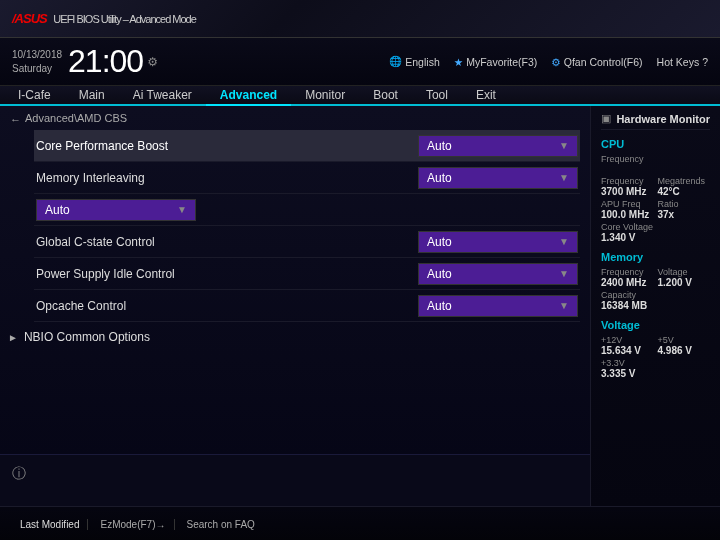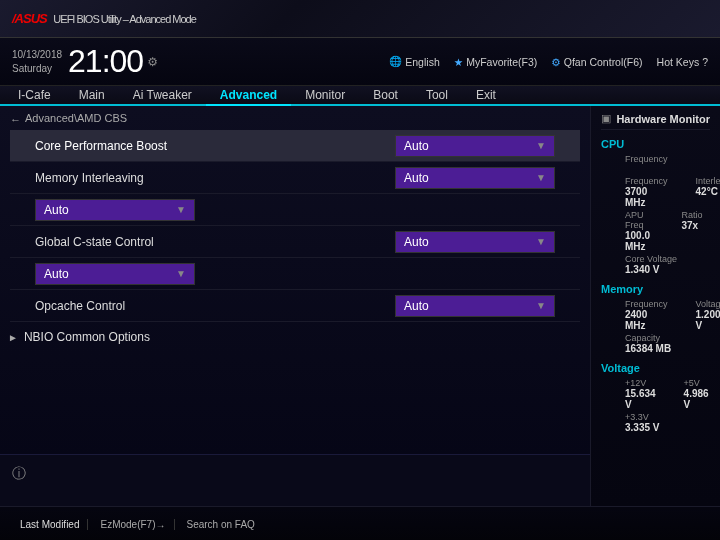--- a/index.html
+++ b/index.html
@@ -96,23 +96,24 @@
       gap: 4px;
     }
     .breadcrumb-arrow { color: #aaa; font-size: 11px; }
     .breadcrumb-text { color: #aaa; font-size: 11px; }
 
     
     .settings-list { padding: 0 10px; }
     .setting-row {
       display: flex;
       align-items: center;
-      padding: 0 25px;
+      padding: 0 2px;
       height: 32px;
       border-bottom: 1px solid #1a1a2a;
+      margin-left: 24px;
     }
     .setting-row.highlighted {
       background: #2a2a3a;
     }
     .setting-label {
       flex: 1;
       color: #ddd;
       font-size: 12px;
     }
     .setting-row.highlighted .setting-label { color: #fff; }
@@ -170,21 +171,21 @@
       align-items: center;
       gap: 5px;
       margin-bottom: 8px;
       padding-bottom: 4px;
       border-bottom: 1px solid #1a1a2a;
     }
     .hw-title-icon { color: #888; font-size: 11px; }
     .hw-title-text { color: #ddd; font-size: 11px; font-weight: 600; }
     .hw-section-title { color: #00bcd4; font-size: 11px; font-weight: 600; margin: 8px 0 4px 0; }
     .hw-row { display: flex; gap: 4px; margin-bottom: 2px; }
-    .hw-col { flex: 1; margin-left: 24px; }
+    .hw-col { flex: 1; }
     .hw-col-label { color: #888; font-size: 9px; }
     .hw-col-value { color: #ddd; font-size: 10px; font-weight: 600; }
 
     
     .footer-bar {
       height: 36px;
       background: linear-gradient(180deg, #050510 0%, #030308 100%);
       border-top: 1px solid #1a1a2a;
       display: flex;
       align-items: center;
@@ -279,20 +280,21 @@
 
       <div class="setting-row">
         <span class="setting-label">Global C-state Control</span>
         <div class="setting-dropdown">
           <span>Auto</span>
           <span class="arrow">▼</span>
         </div>
       </div>
 
       <div class="setting-row">
+        <span class="setting-label">Power Supply Idle Control</span>
         <div class="setting-dropdown">
           <span>Auto</span>
           <span class="arrow">▼</span>
         </div>
       </div>
 
       <div class="setting-row">
         <span class="setting-label">Opcache Control</span>
         <div class="setting-dropdown">
           <span>Auto</span>
@@ -325,21 +327,21 @@
         <div class="hw-col-label">Frequency</div>
         <div class="hw-col-label" style="visibility:hidden">Temperature</div>
       </div>
     </div>
     <div class="hw-row">
       <div class="hw-col">
         <div class="hw-col-label">Frequency</div>
         <div class="hw-col-value">3700 MHz</div>
       </div>
       <div class="hw-col">
-        <div class="hw-col-label">Interleaving</div>
+        <div class="hw-col-label">Megatrends</div>
         <div class="hw-col-value">42°C</div>
       </div>
     </div>
     <div class="hw-row">
       <div class="hw-col">
         <div class="hw-col-label">APU Freq</div>
         <div class="hw-col-value">100.0 MHz</div>
       </div>
       <div class="hw-col">
         <div class="hw-col-label">Ratio</div>

